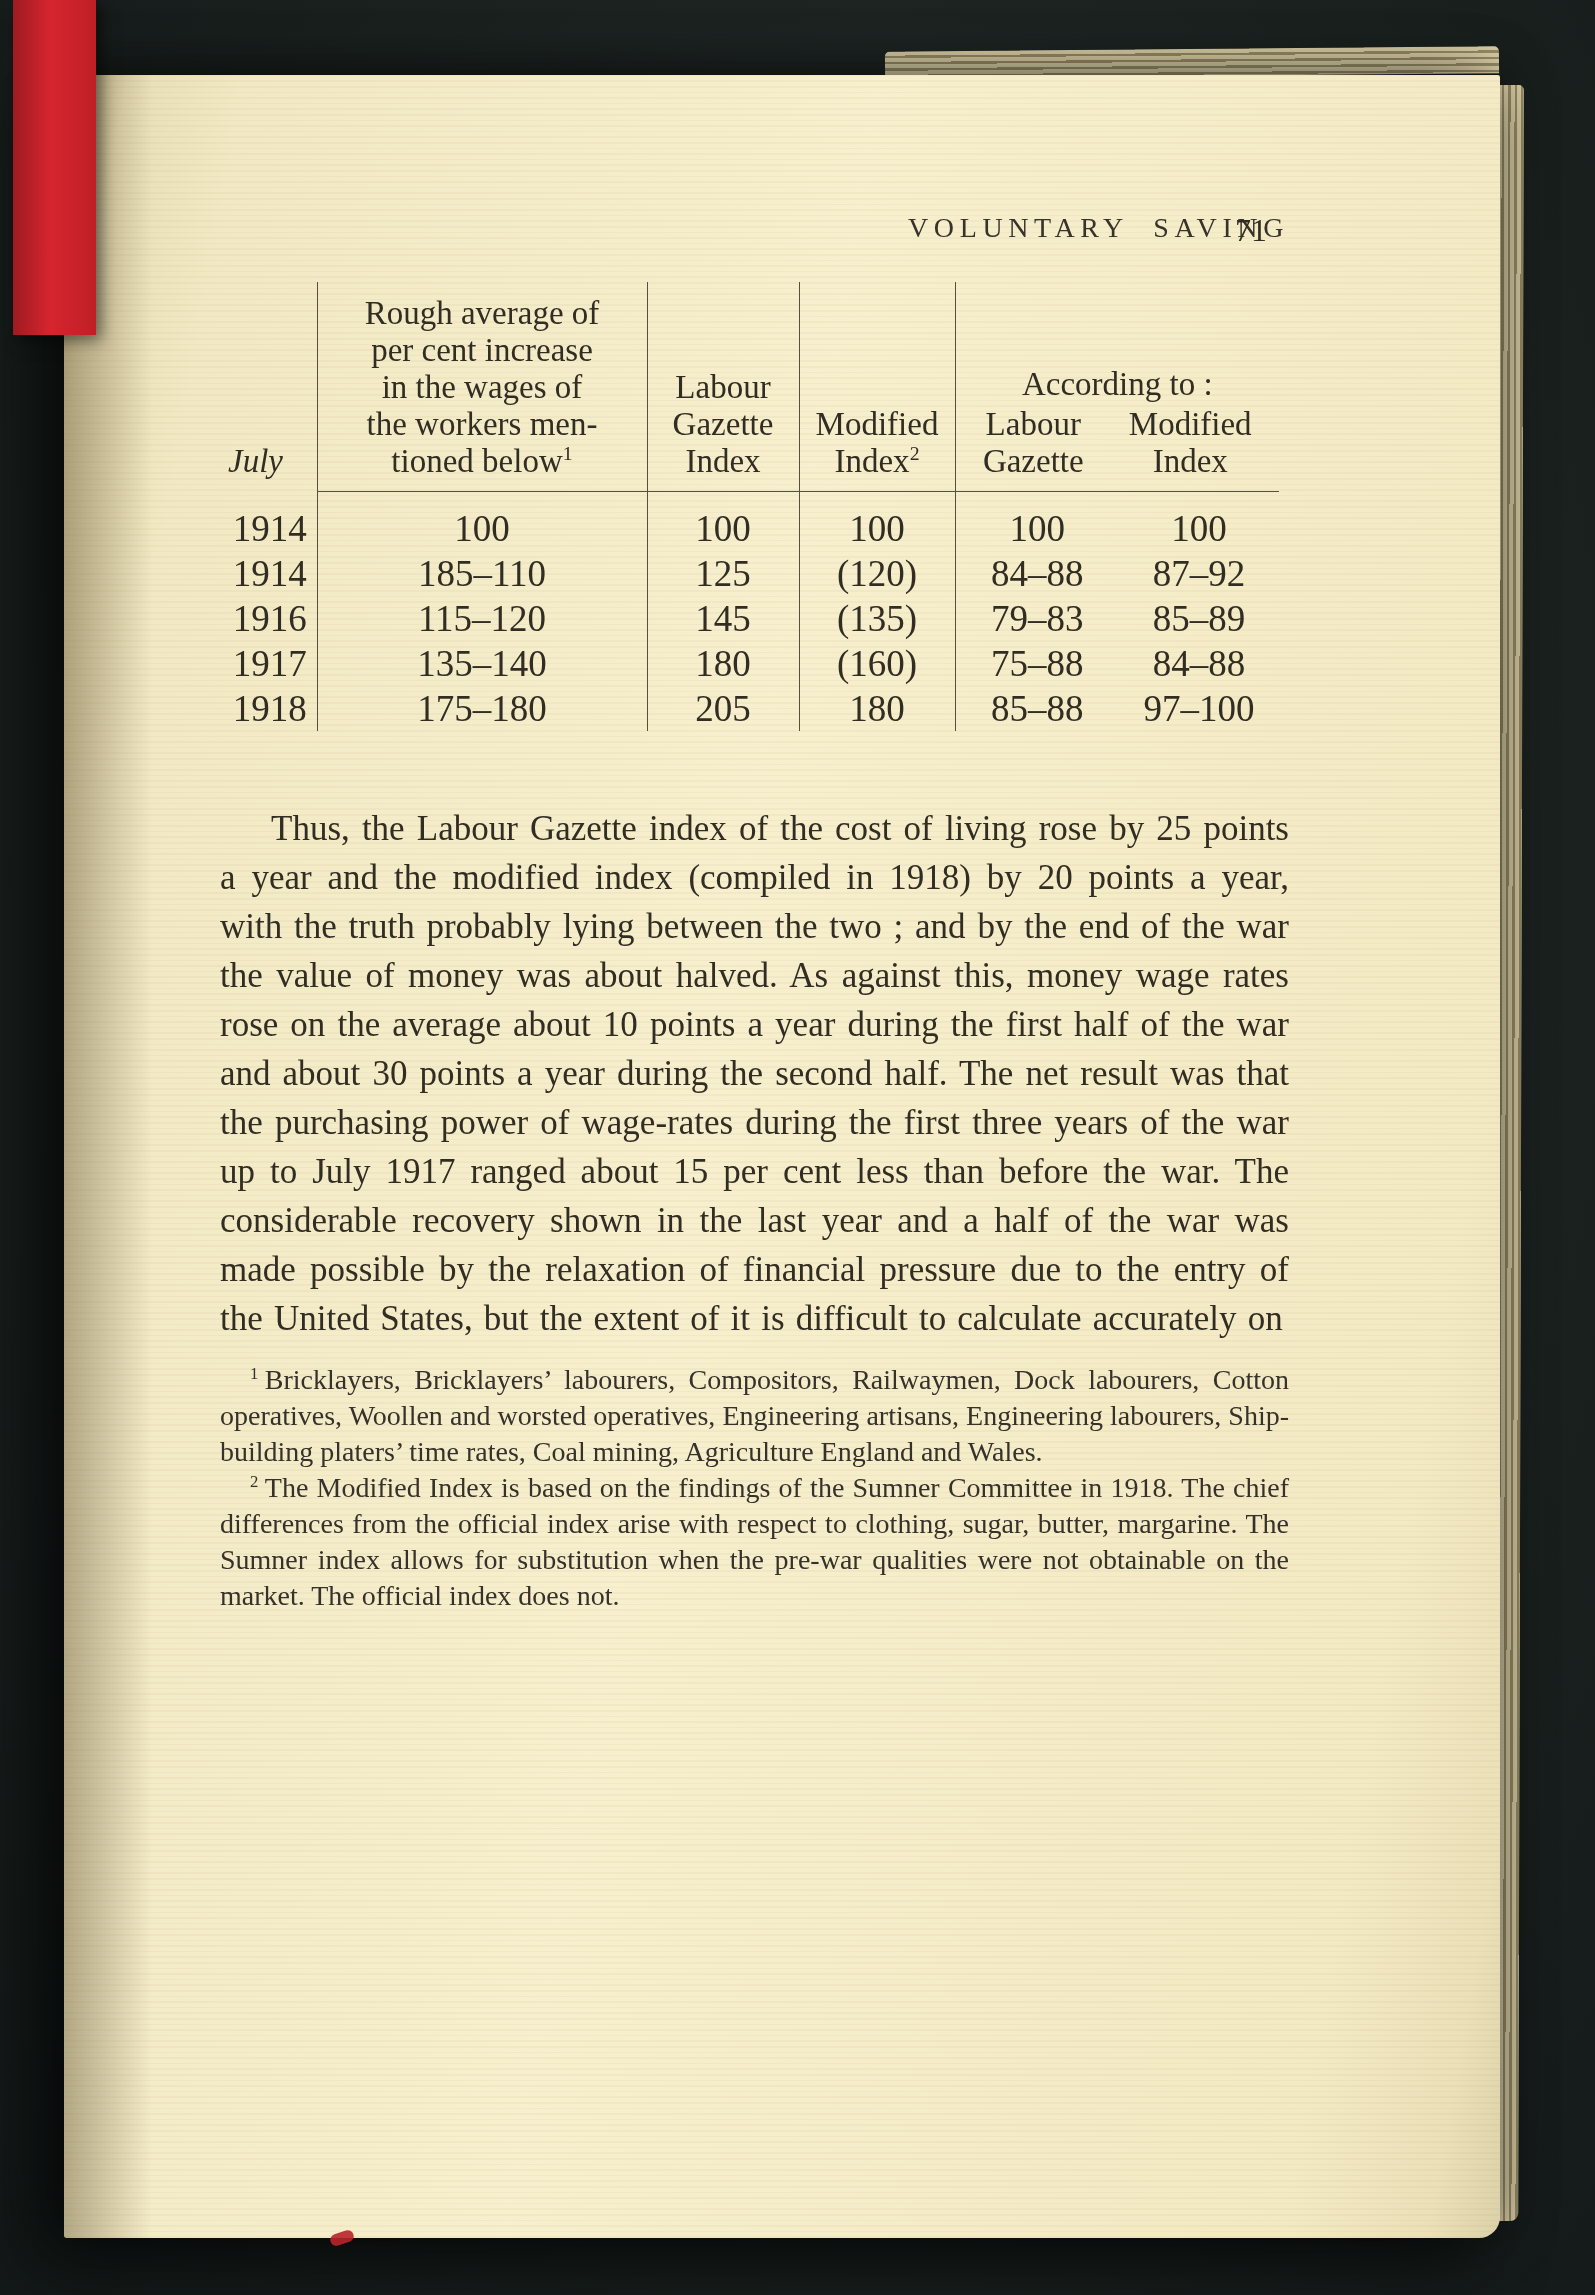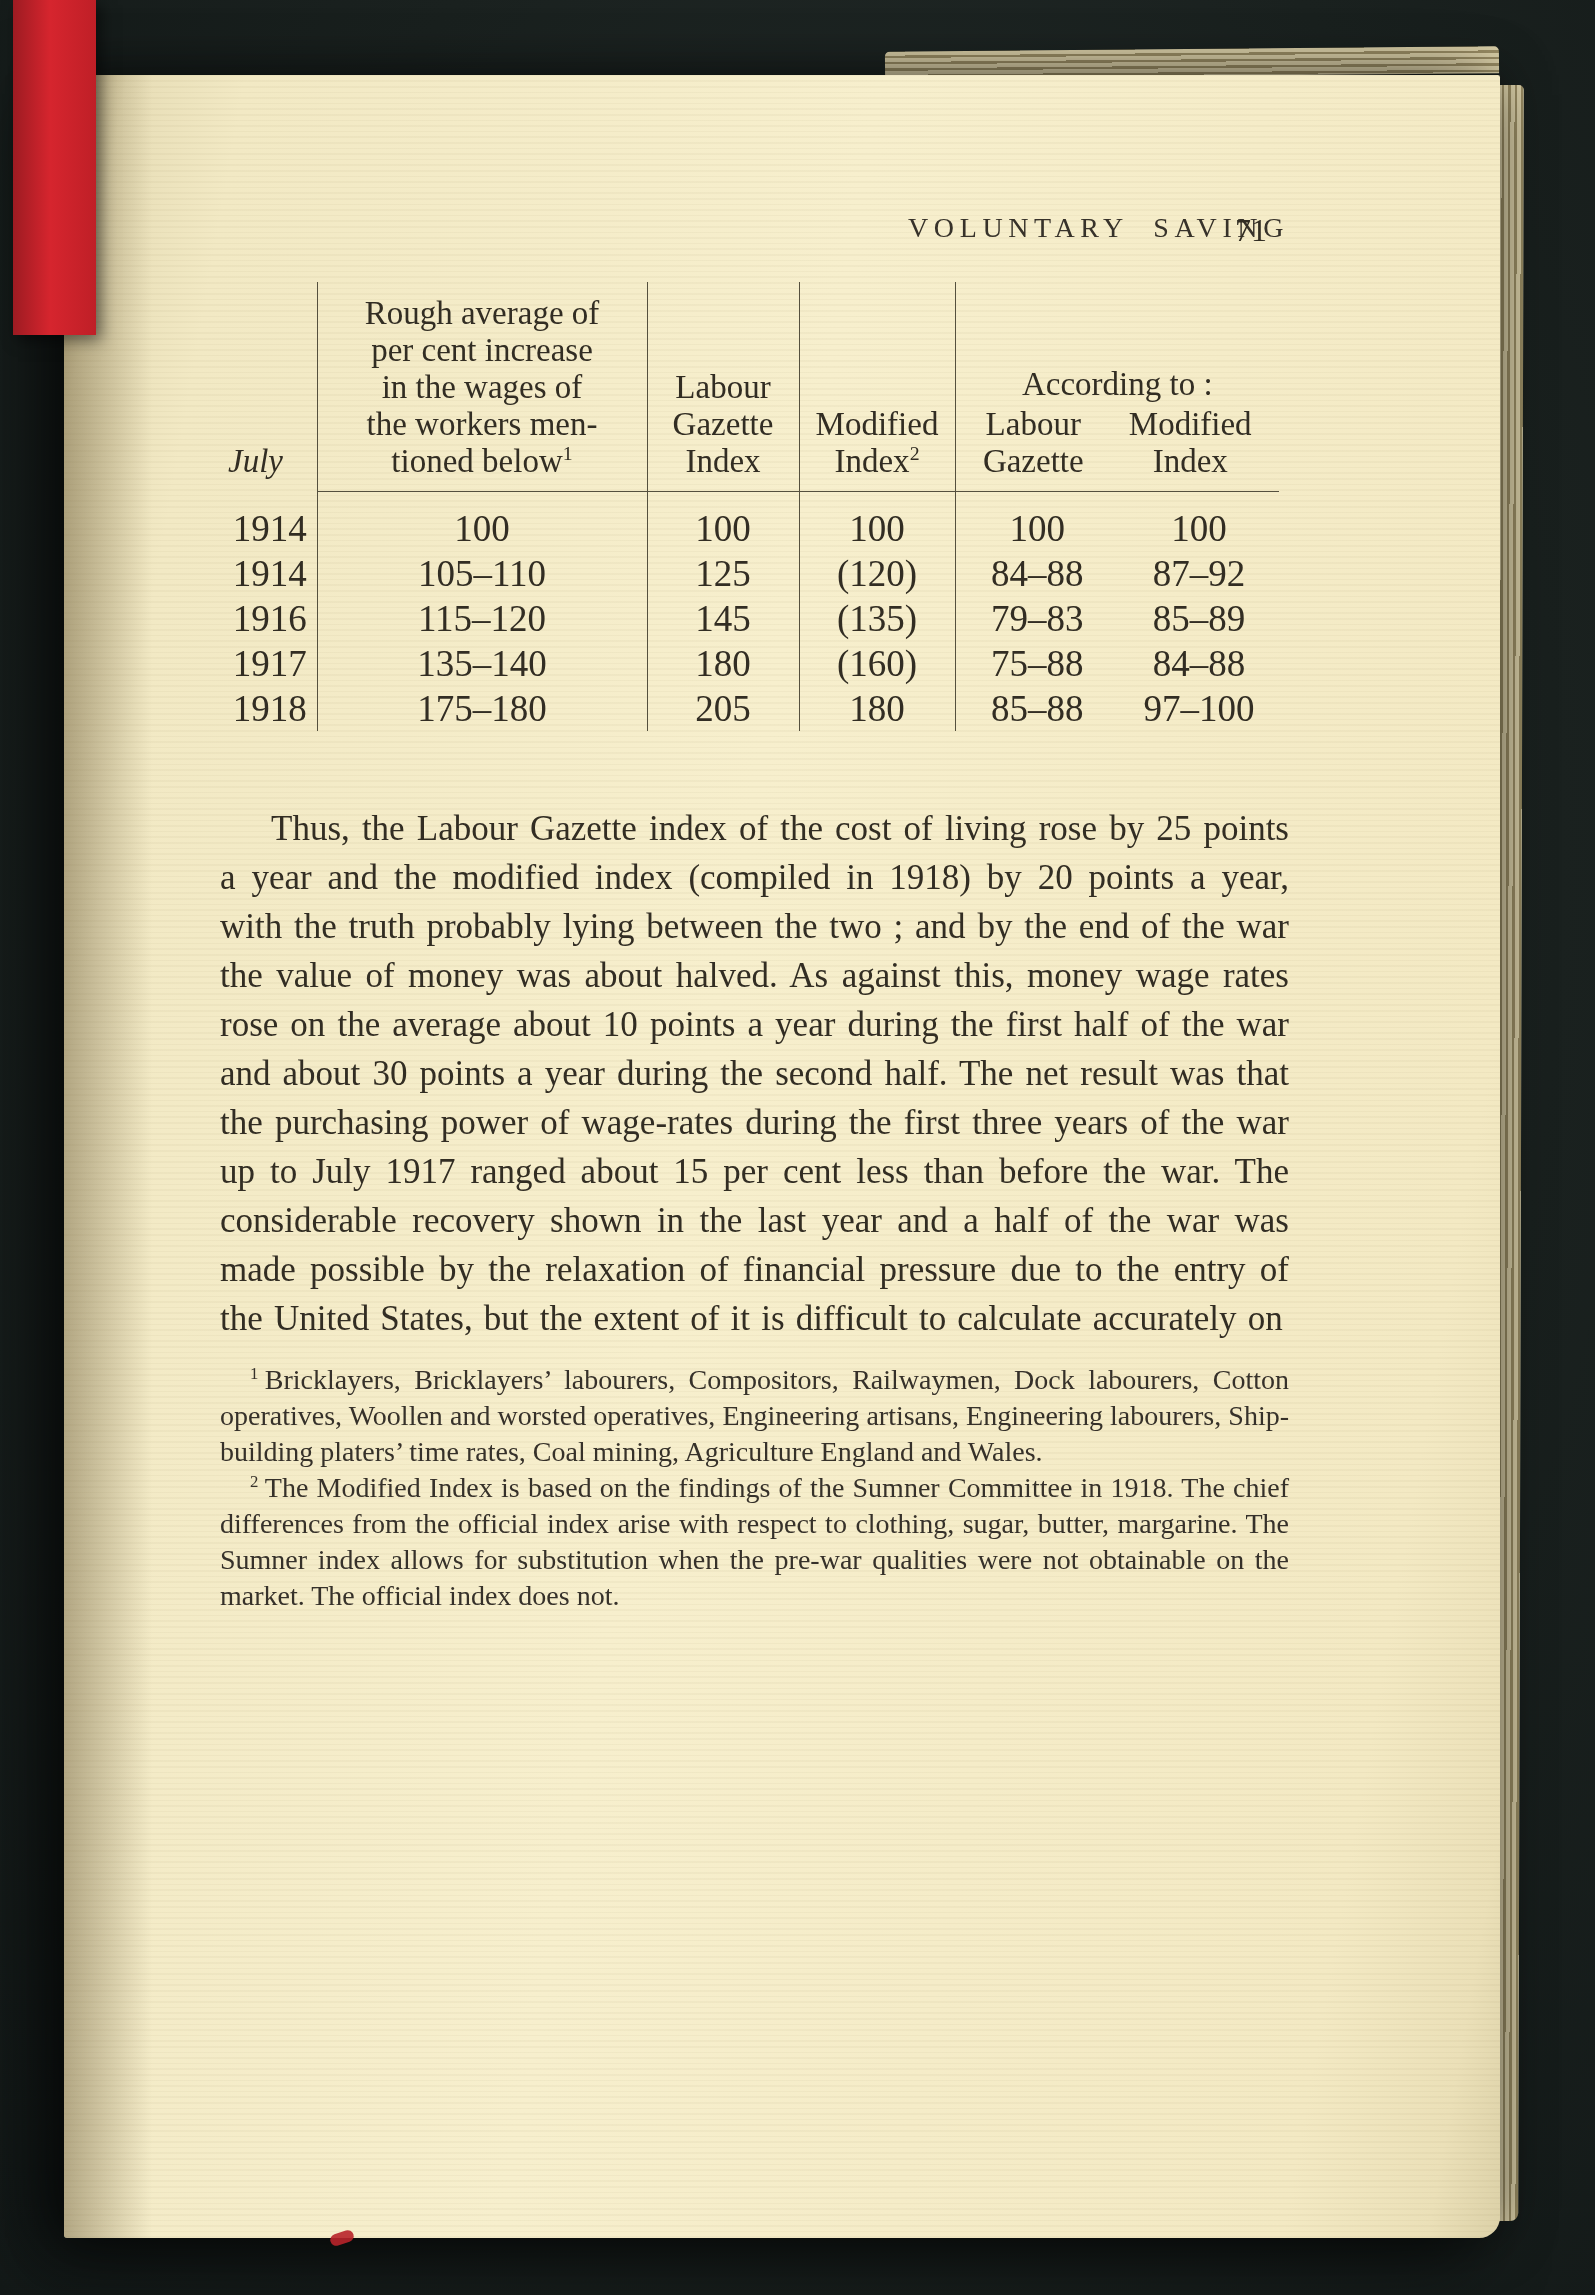--- a/index.html
+++ b/index.html
@@ -169,21 +169,21 @@
           <tr class="r-data first">
             <td class="c-yr">1914</td>
             <td class="c-num b-l">100</td>
             <td class="c-num b-l">100</td>
             <td class="c-num b-l">100</td>
             <td class="c-num b-l">100</td>
             <td class="c-num">100</td>
           </tr>
           <tr class="r-data">
             <td class="c-yr">1914</td>
-            <td class="c-num b-l">105–110</td>
+            <td class="c-num b-l">185–110</td>
             <td class="c-num b-l">125</td>
             <td class="c-num b-l">(120)</td>
             <td class="c-num b-l">84–88</td>
             <td class="c-num">87–92</td>
           </tr>
           <tr class="r-data">
             <td class="c-yr">1916</td>
             <td class="c-num b-l">115–120</td>
             <td class="c-num b-l">145</td>
             <td class="c-num b-l">(135)</td>

